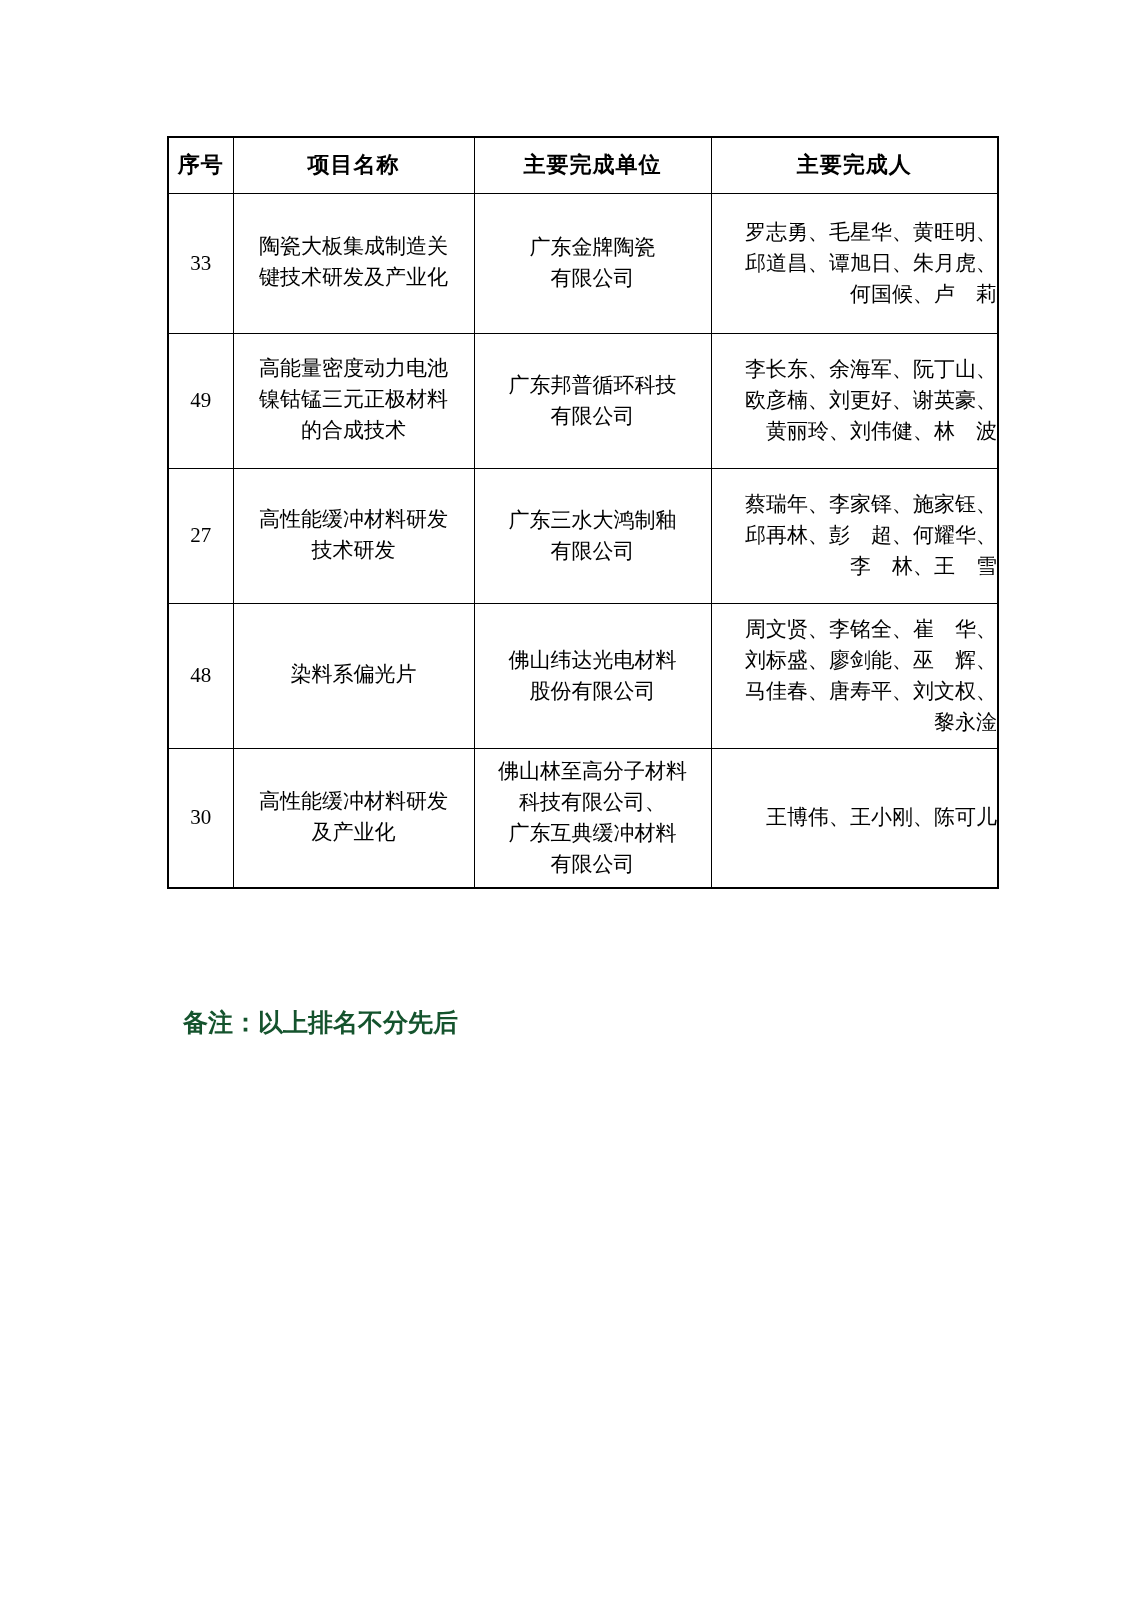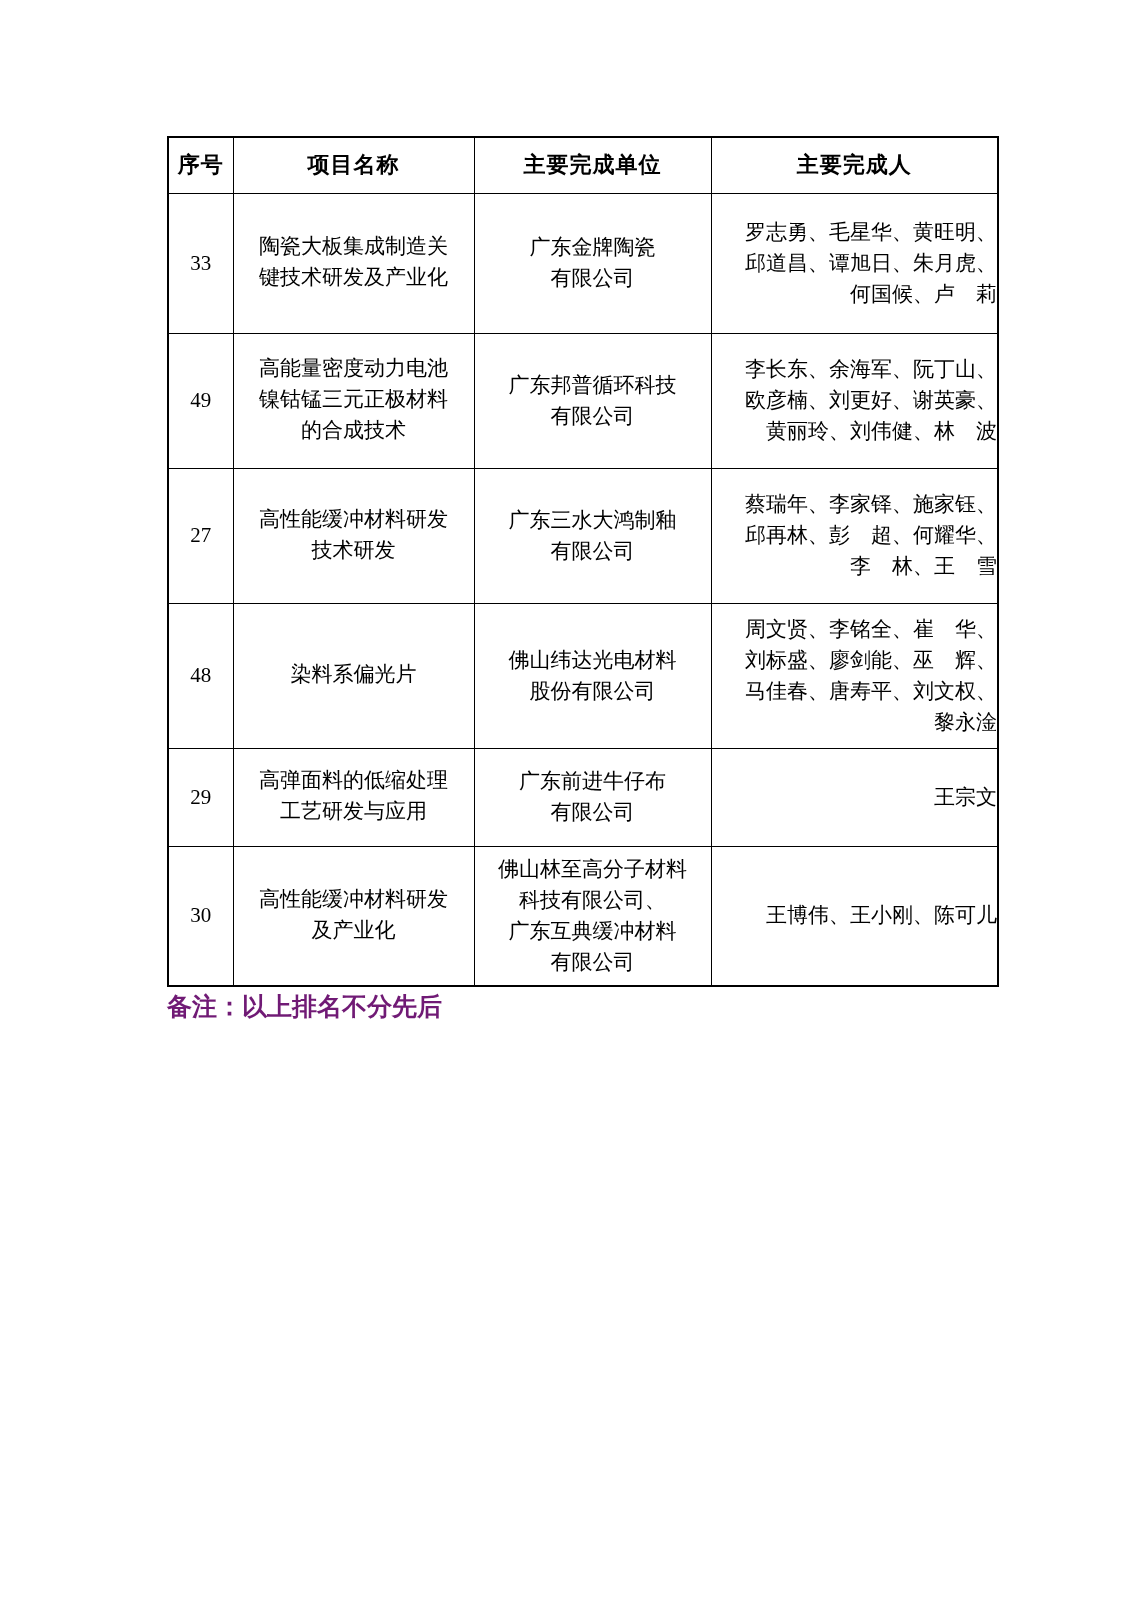--- a/index.html
+++ b/index.html
@@ -62,26 +62,26 @@
   tr.row-25  { height: 140px; }
   tr.row-26  { height: 135px; }
   tr.row-27  { height: 135px; }
   tr.row-28  { height: 145px; }
   tr.row-29  { height: 98px; }
   tr.row-30  { height: 140px; }
   .footnote {
     position: absolute;
     left: 167px;
     top: 990px;
-    margin: 0;
+    margin: 16px;
     font-family: "Liberation Sans", sans-serif;
     font-weight: bold;
     font-size: 25px;
     line-height: 32px;
-    color: #701a75;
+    color: #14532d;
   }
 </style>
 </head>
 <body>
 
 <div class="page">
 
   <table class="awards">
     <colgroup>
       <col class="c0">
@@ -132,28 +132,20 @@
       <tr class="row-28">
         <td class="cell-no">48</td>
         <td class="cell-project">染料系偏光片</td>
         <td class="cell-unit">佛山纬达光电材料
 股份有限公司</td>
         <td class="cell-people">周文贤、李铭全、崔　华、
 刘标盛、廖剑能、巫　辉、
 马佳春、唐寿平、刘文权、
 黎永淦</td>
       </tr>
-      <tr class="row-29">
-        <td class="cell-no">29</td>
-        <td class="cell-project">高弹面料的低缩处理
-工艺研发与应用</td>
-        <td class="cell-unit">广东前进牛仔布
-有限公司</td>
-        <td class="cell-people">王宗文</td>
-      </tr>
       <tr class="row-30">
         <td class="cell-no">30</td>
         <td class="cell-project">高性能缓冲材料研发
 及产业化</td>
         <td class="cell-unit">佛山林至高分子材料
 科技有限公司、
 广东互典缓冲材料
 有限公司</td>
         <td class="cell-people">王博伟、王小刚、陈可儿</td>
       </tr>

